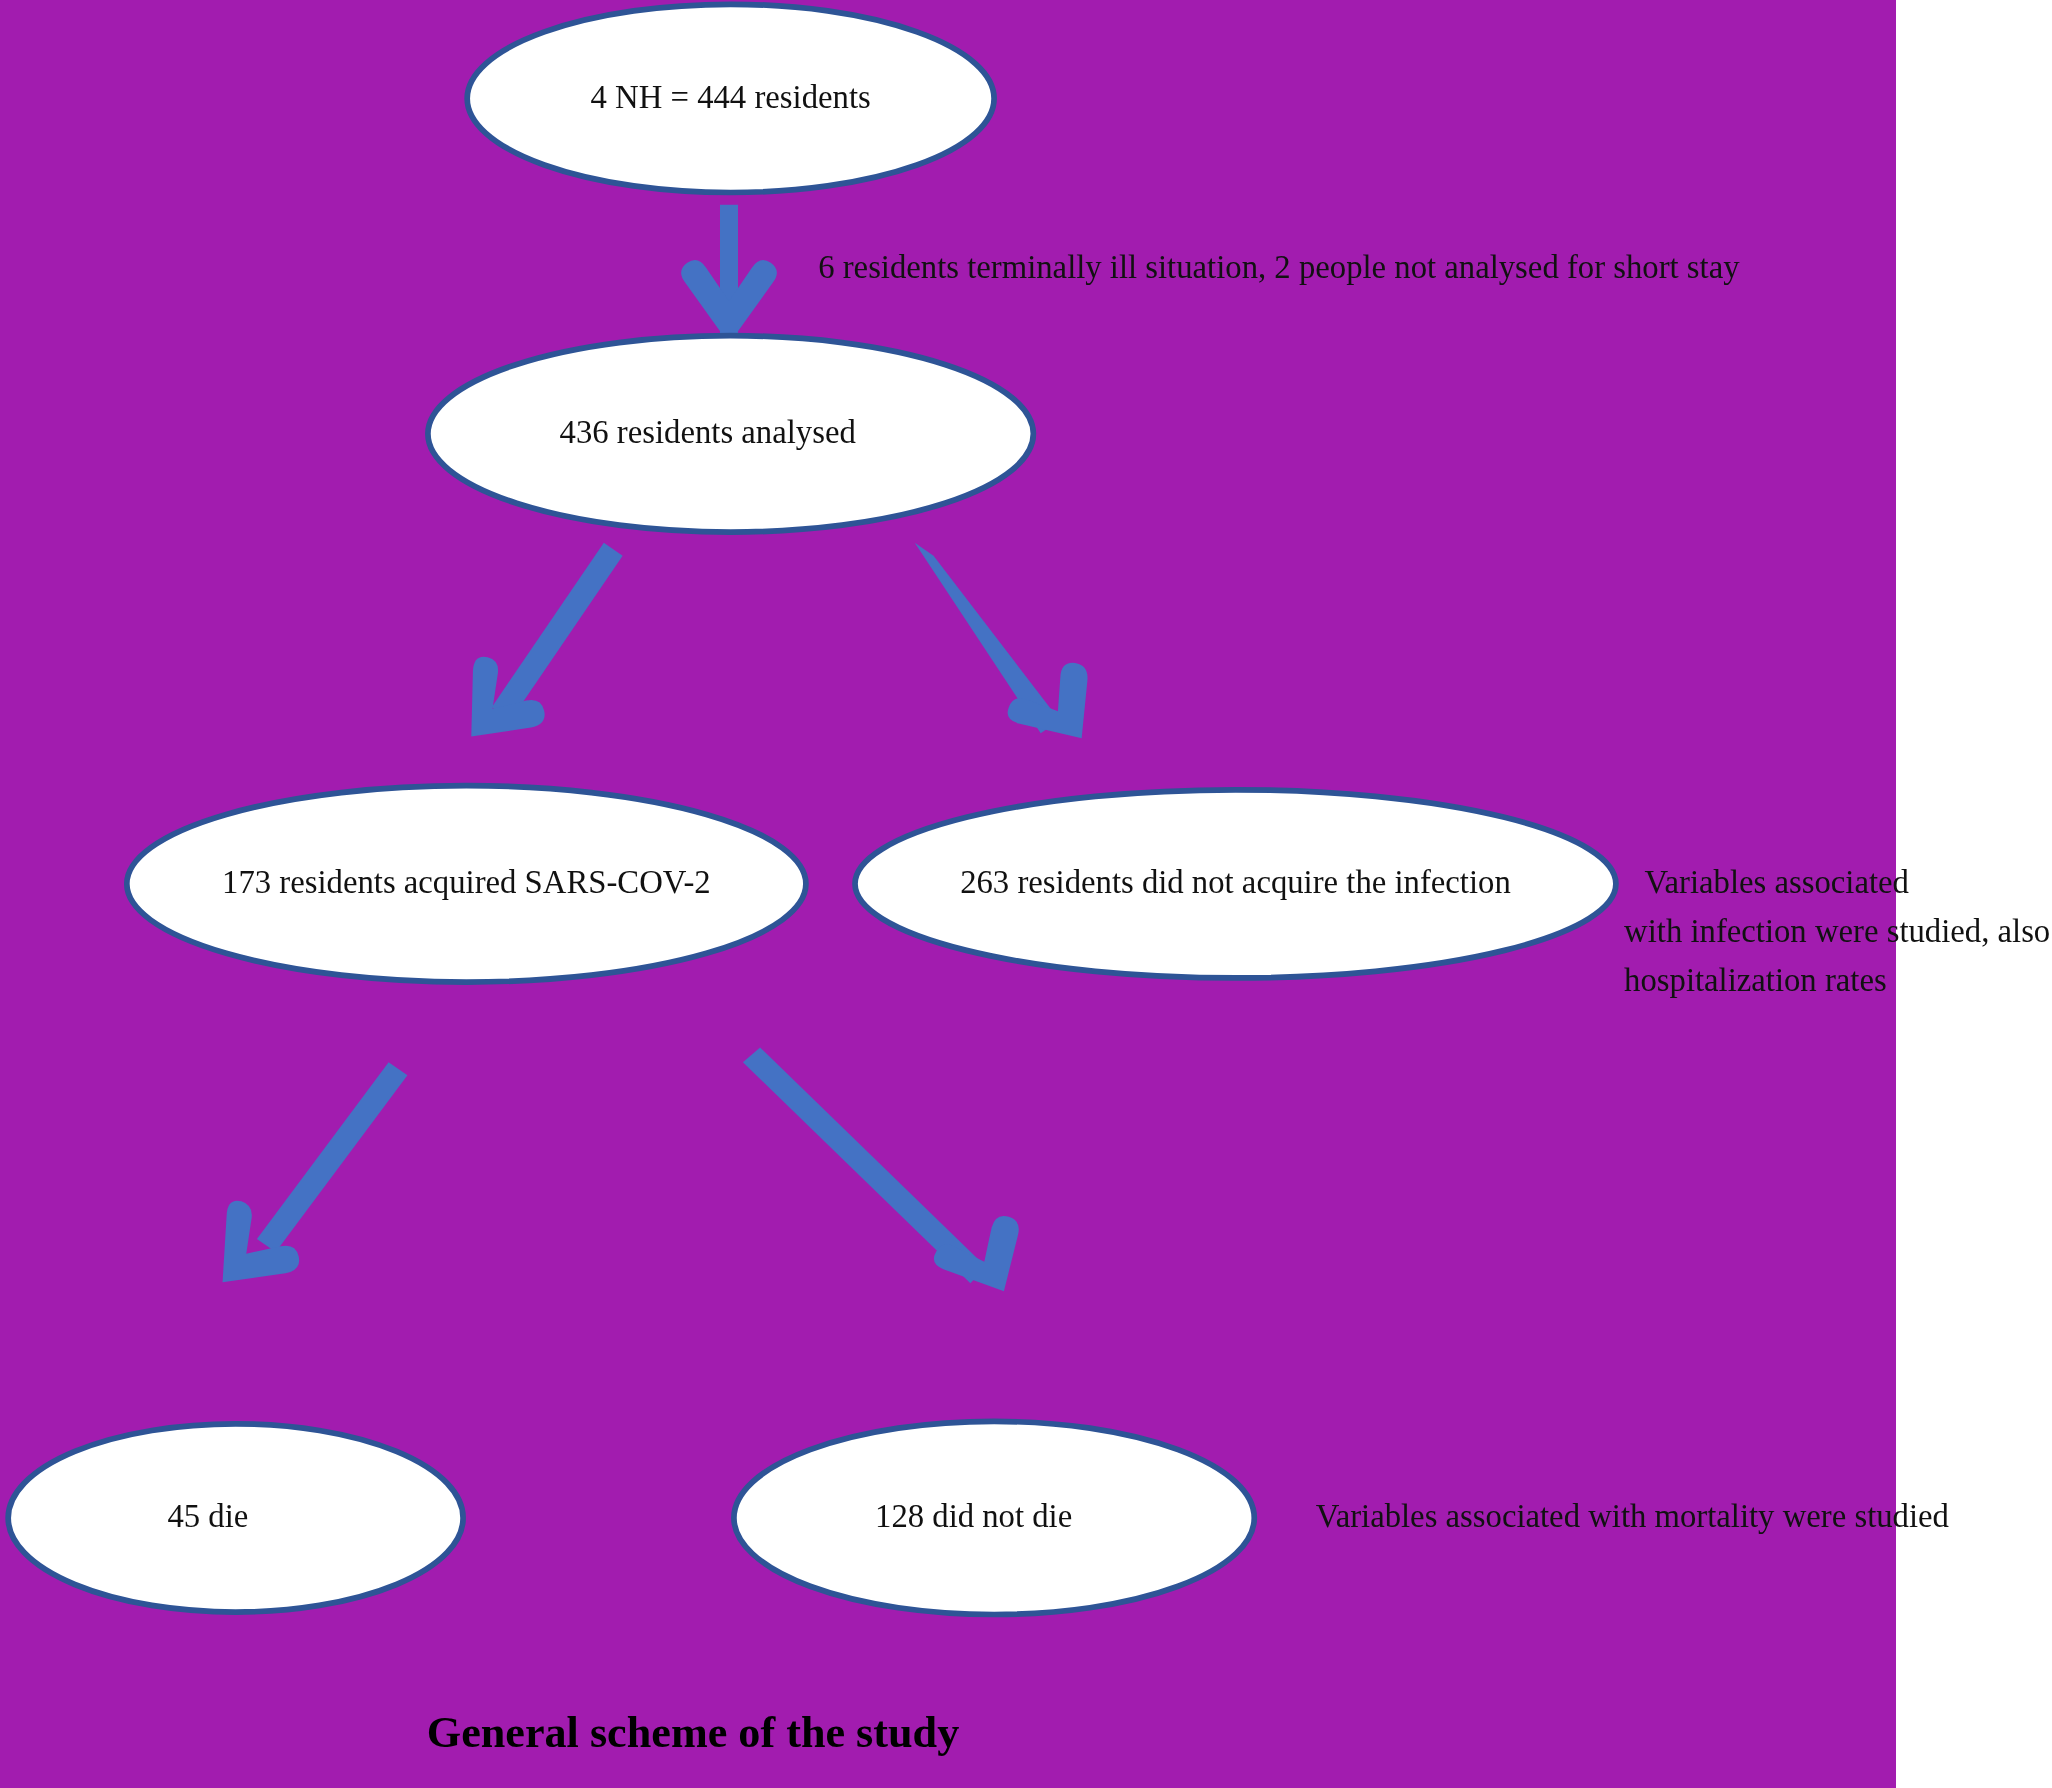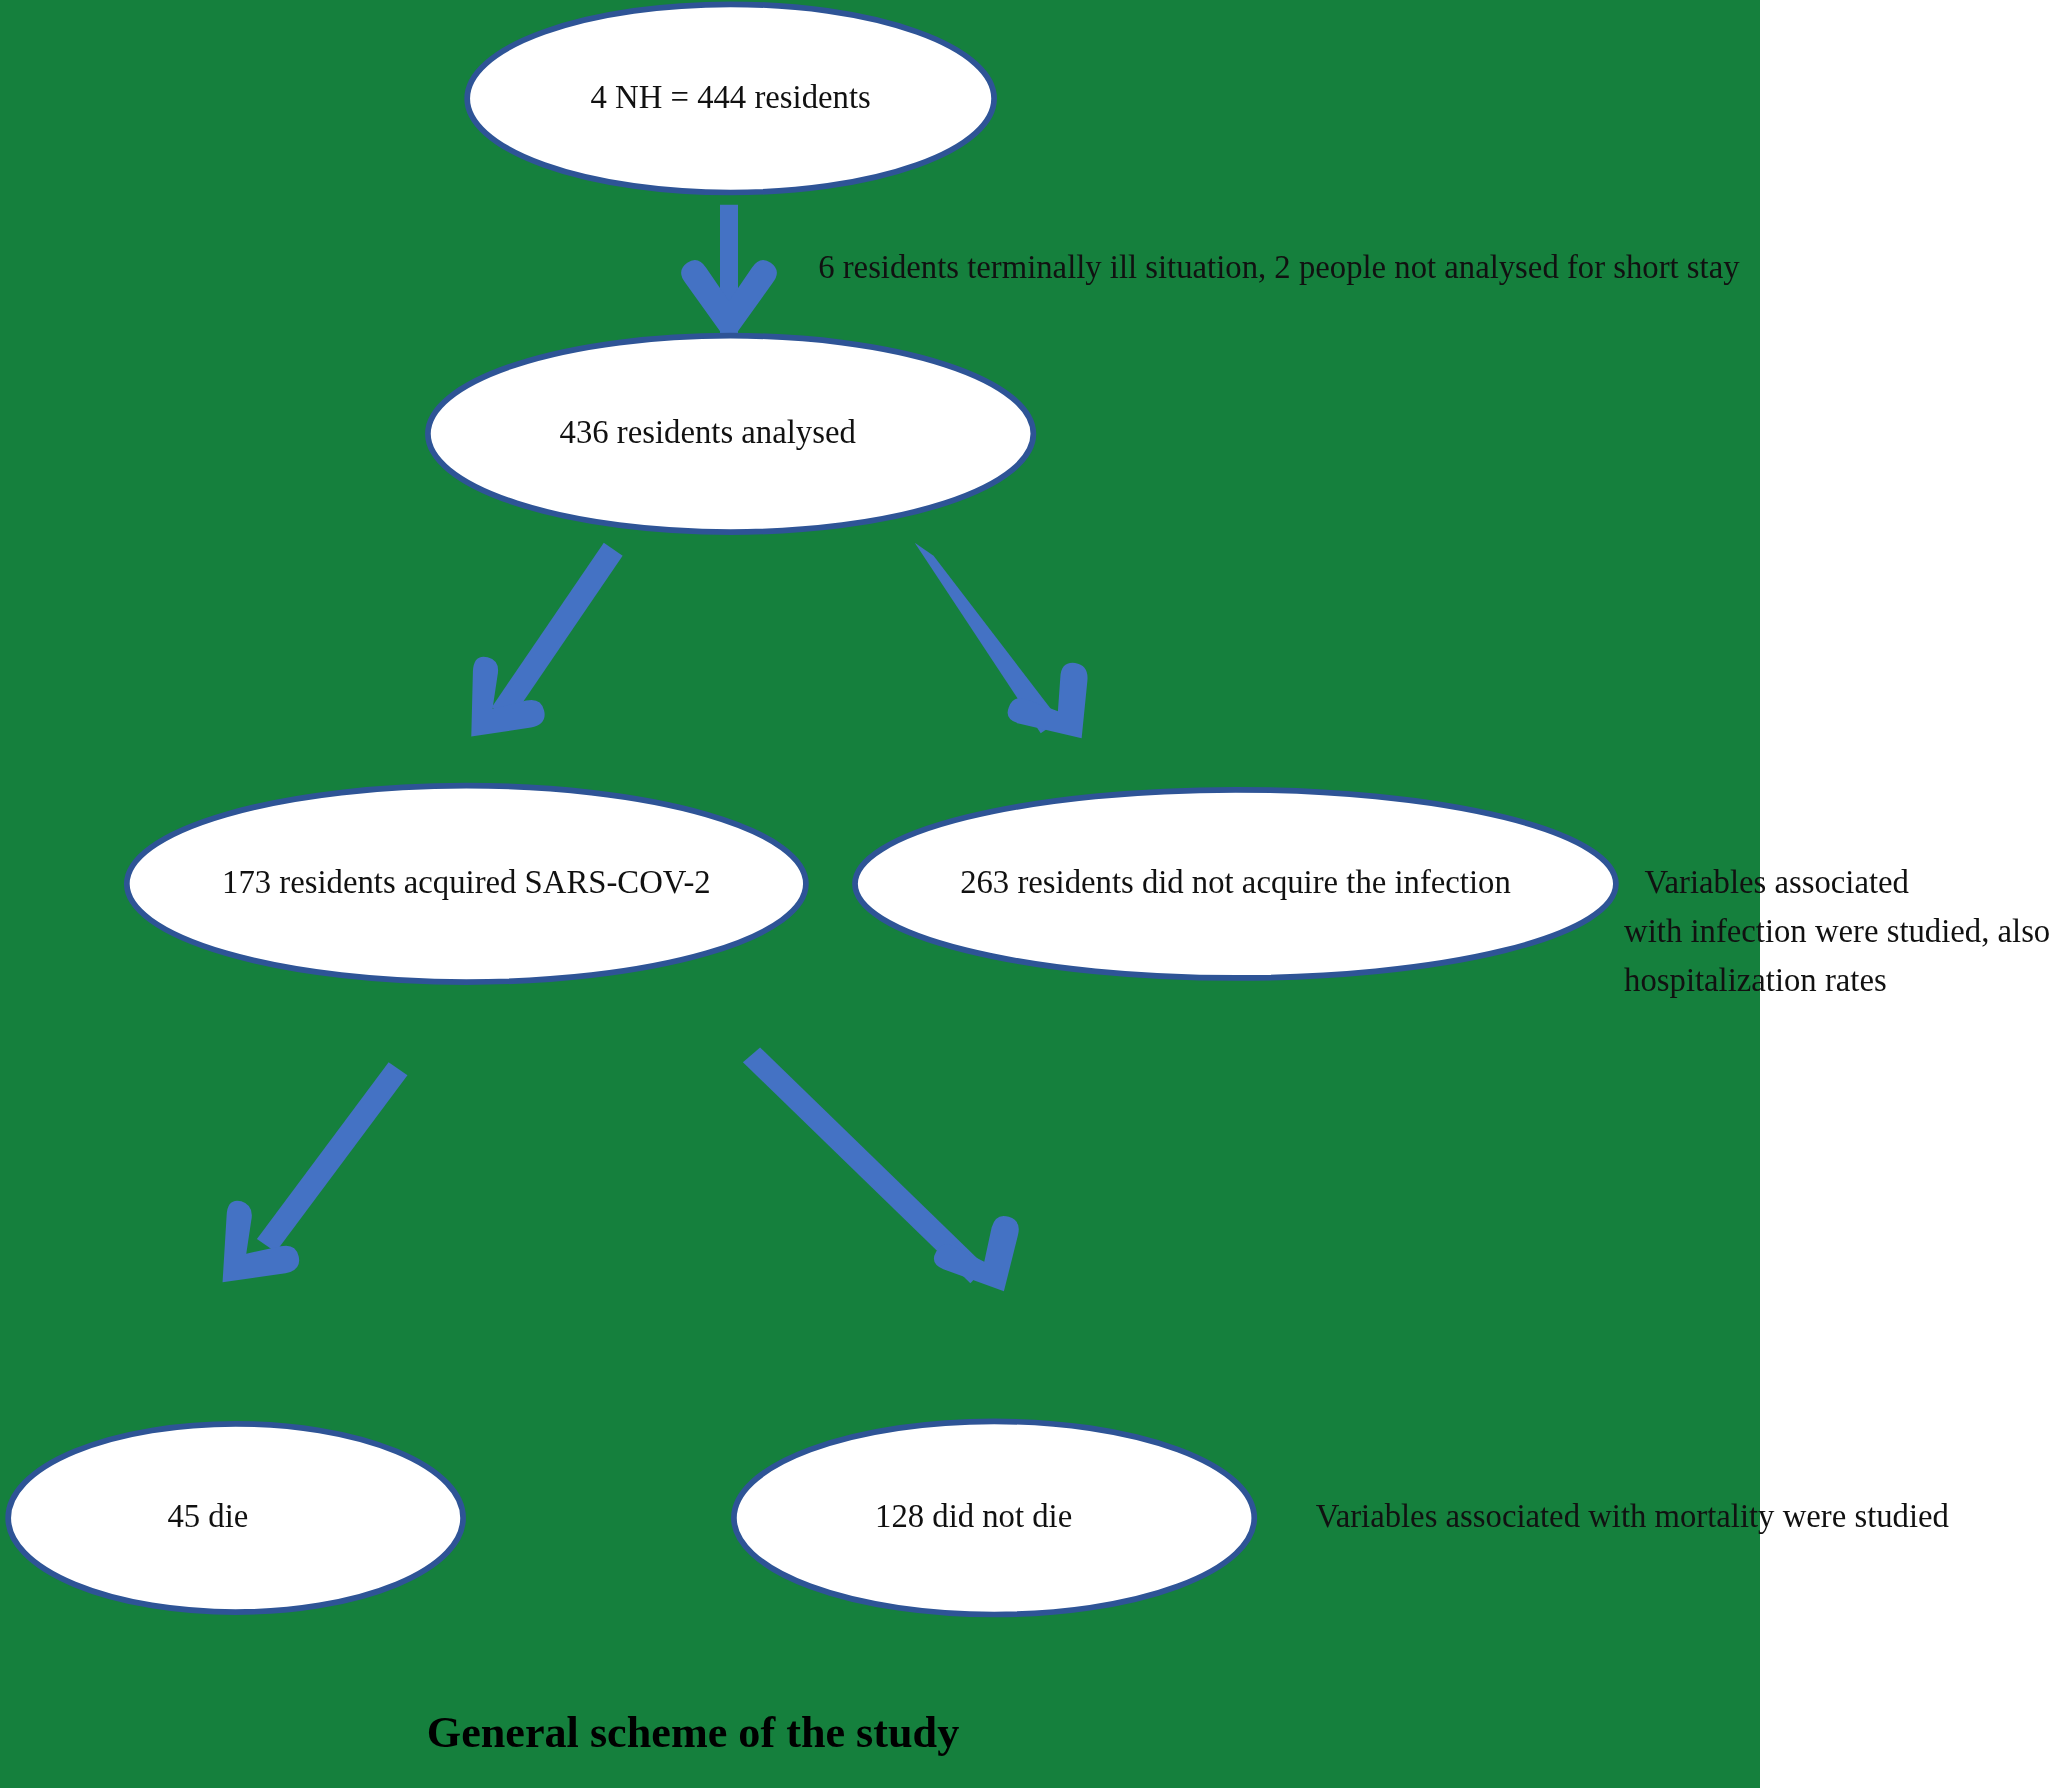--- a/index.html
+++ b/index.html
@@ -8,23 +8,23 @@
     background: #ffffff;
   }
   body {
     width: 2052px;
     height: 1789px;
     font-family: "Liberation Serif", "DejaVu Serif", serif;
     overflow: hidden;
   }
   #diagram-root {
     position: relative;
-    width: 1760px;
+    width: 1896px;
     height: 1789px;
-    background: #15803d;
+    background: #a21caf;
   }
   svg.flow-canvas {
     position: absolute;
     top: 0;
     left: 0;
     width: 2052px;
     height: 1789px;
     display: block;
   }
   .node-ellipse {

